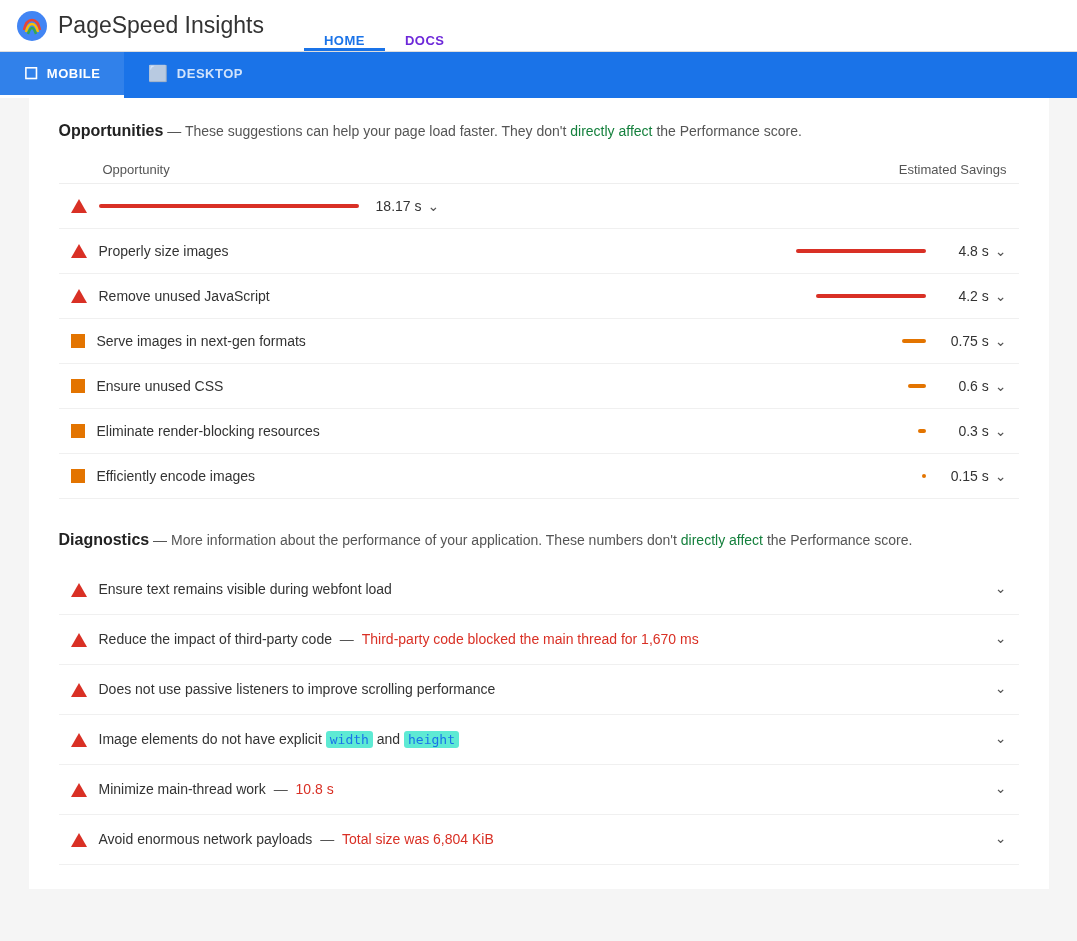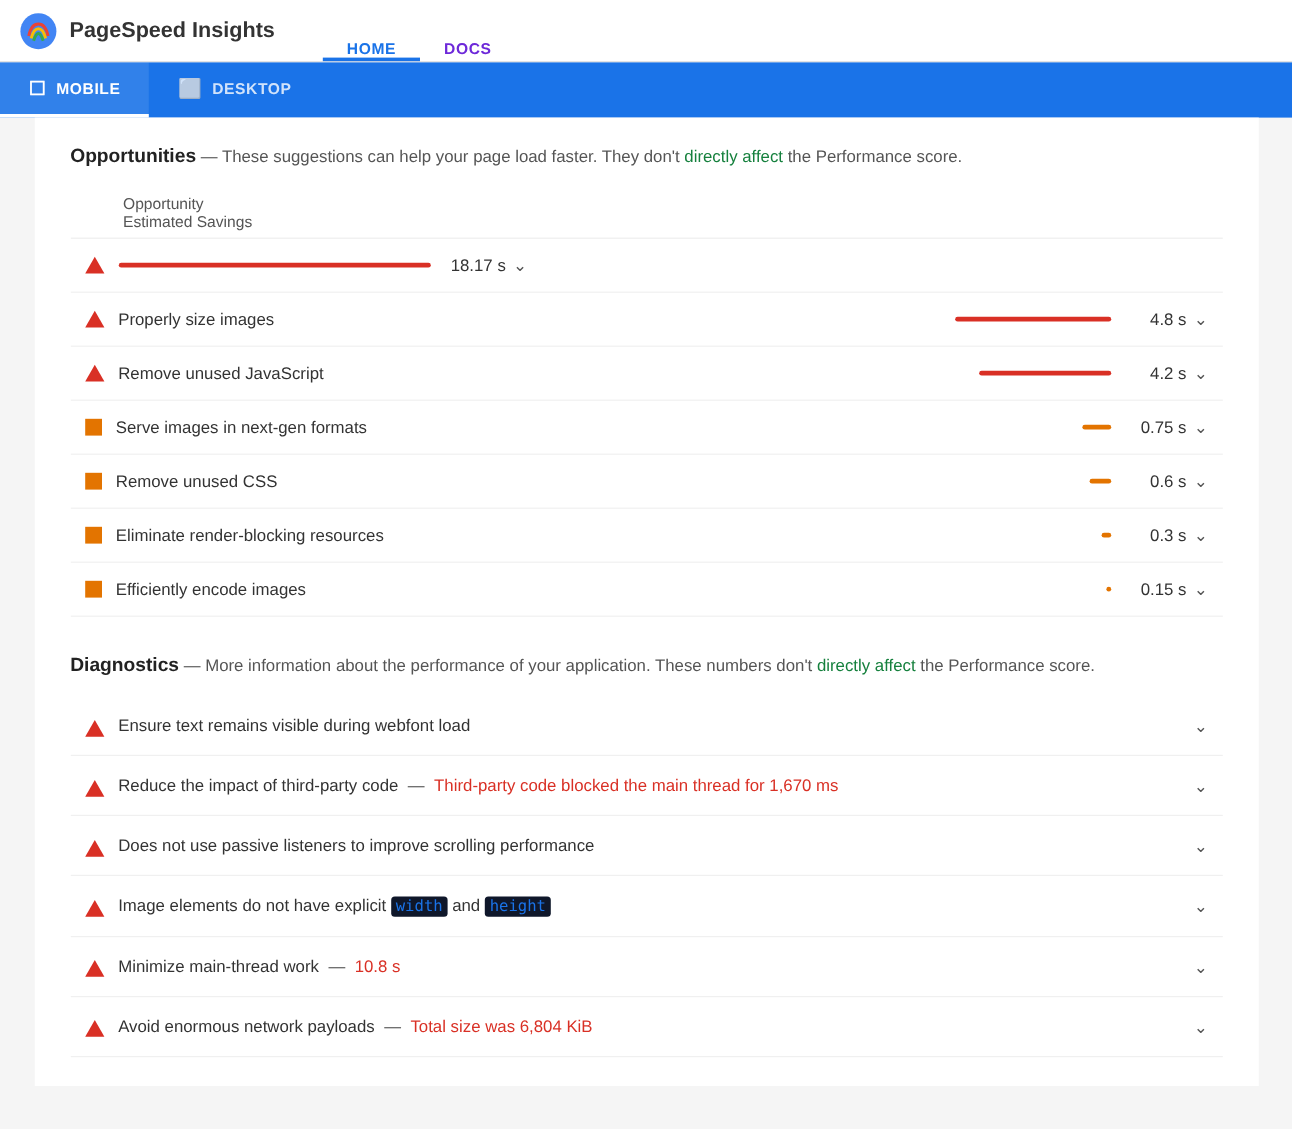--- a/index.html
+++ b/index.html
@@ -18,23 +18,23 @@
       display: flex;
       align-items: center;
       gap: 10px;
       margin-right: 40px;
     }
     .logo-icon {
       width: 32px;
       height: 32px;
     }
     .app-title {
-      font-size: 18px;
+      font-size: 23px;
       color: #333;
-      font-weight: 700;
+      font-weight: 400;
     }
     .nav-tabs {
       display: flex;
       gap: 0;
       height: 100%;
       align-items: flex-end;
     }
     .nav-tab {
       display: flex;
       align-items: center;
@@ -112,21 +112,20 @@
 
     
     .table-header {
       display: flex;
       justify-content: space-between;
       padding: 6px 12px 6px 44px;
       border-bottom: 1px solid #eee;
       font-size: 13px;
       color: #555;
       font-weight: 400;
-      flex-direction: column;
     }
 
     
     .opportunity-row {
       display: flex;
       align-items: center;
       padding: 14px 12px;
       border-bottom: 1px solid #f0f0f0;
       cursor: pointer;
     }
@@ -178,40 +177,40 @@
       flex-shrink: 0;
       margin-right: 12px;
     }
 
     
     .diagnostics-section {
       margin-top: 32px;
     }
     .diagnostic-row {
       display: flex;
-      align-items: center;
+      align-items: flex-start;
       padding: 14px 12px;
       border-bottom: 1px solid #f0f0f0;
       cursor: pointer;
     }
     .diag-label {
       flex: 1;
       font-size: 14px;
       color: #333;
       line-height: 1.5;
     }
     .diag-label .highlight-red {
       color: #d93025;
       font-weight: 500;
     }
     .diag-label code {
       font-family: monospace;
       font-size: 13px;
       color: #1a73e8;
-      background: #0f172a;
+      background: #5eead4;
       padding: 1px 4px;
       border-radius: 3px;
     }
     .diag-dash {
       color: #555;
       margin: 0 4px;
     }
     .diag-chevron {
       color: #555;
       font-size: 14px;
@@ -302,21 +301,21 @@
     <div class="sq-orange"></div>
     <span class="row-label">Serve images in next-gen formats</span>
     <div class="row-bar-area">
       <div class="bar bar-orange" style="width:24px"></div>
     </div>
     <span class="row-savings">0.75 s</span>
     <span class="chevron-icon">⌄</span>
   </div>
       <div class="opportunity-row">
     <div class="sq-orange"></div>
-    <span class="row-label">Remove unused CSS</span>
+    <span class="row-label">Ensure unused CSS</span>
     <div class="row-bar-area">
       <div class="bar bar-orange" style="width:18px"></div>
     </div>
     <span class="row-savings">0.6 s</span>
     <span class="chevron-icon">⌄</span>
   </div>
       <div class="opportunity-row">
     <div class="sq-orange"></div>
     <span class="row-label">Eliminate render-blocking resources</span>
     <div class="row-bar-area">

